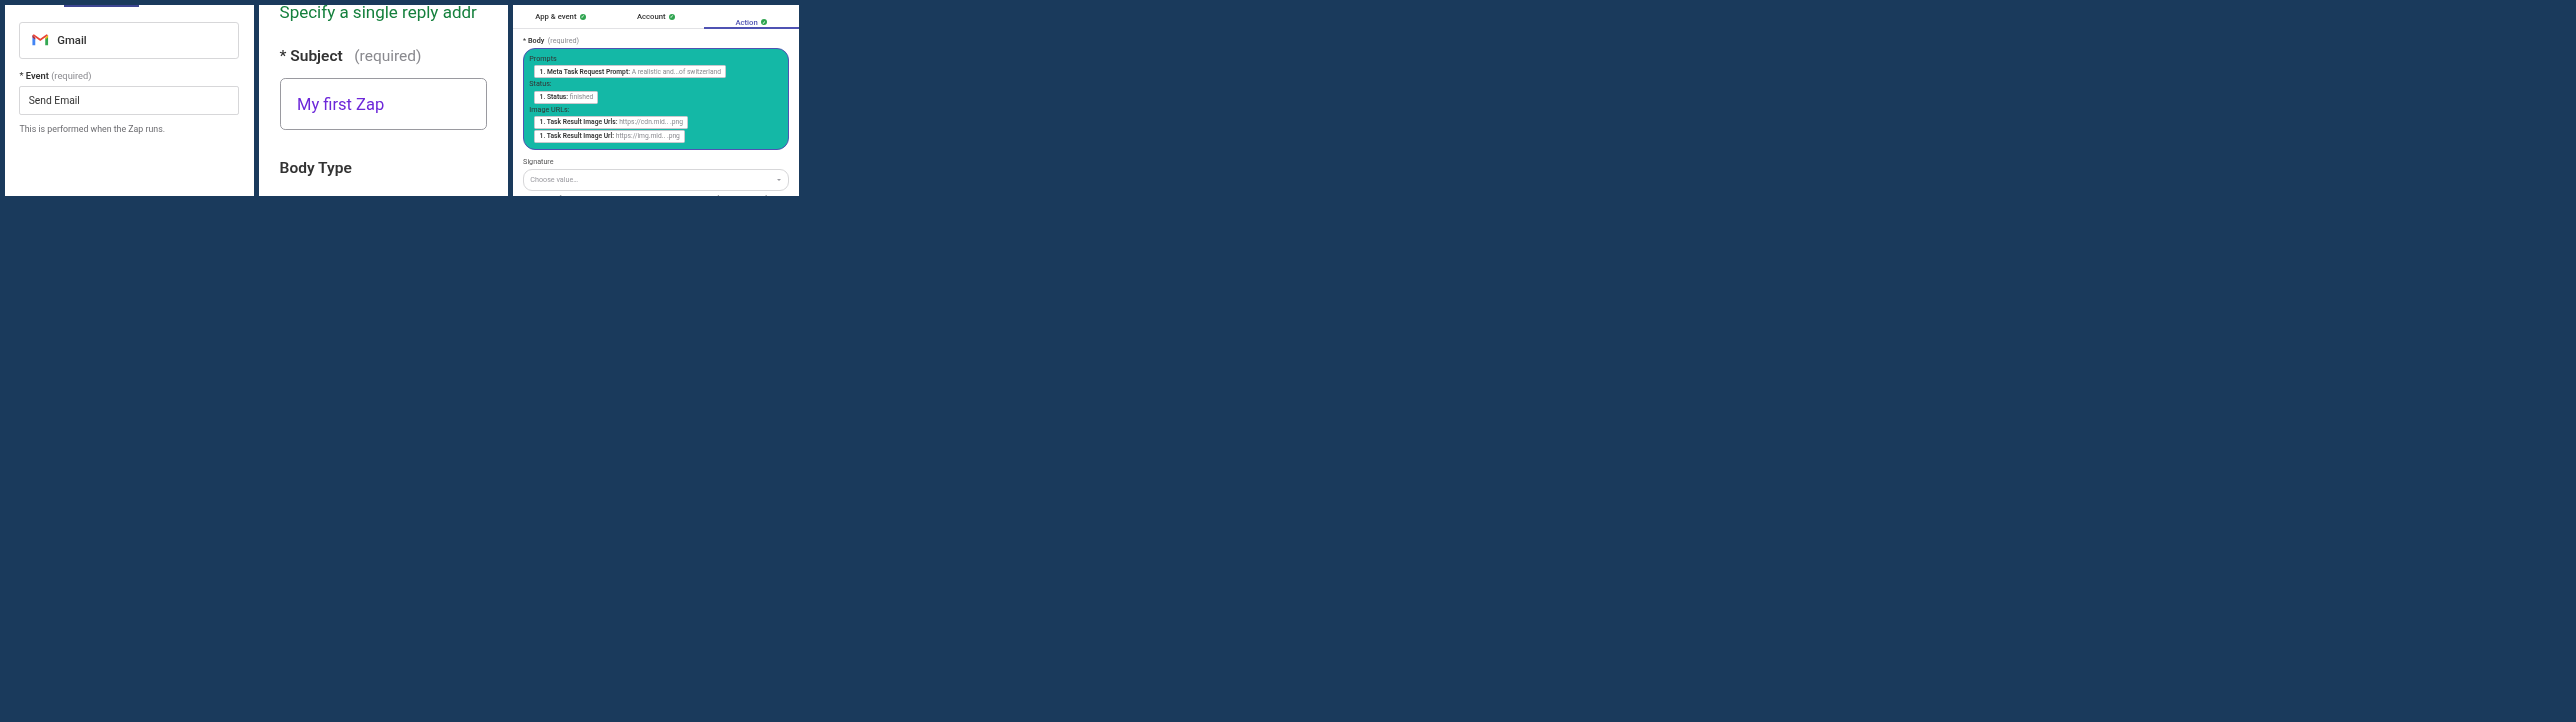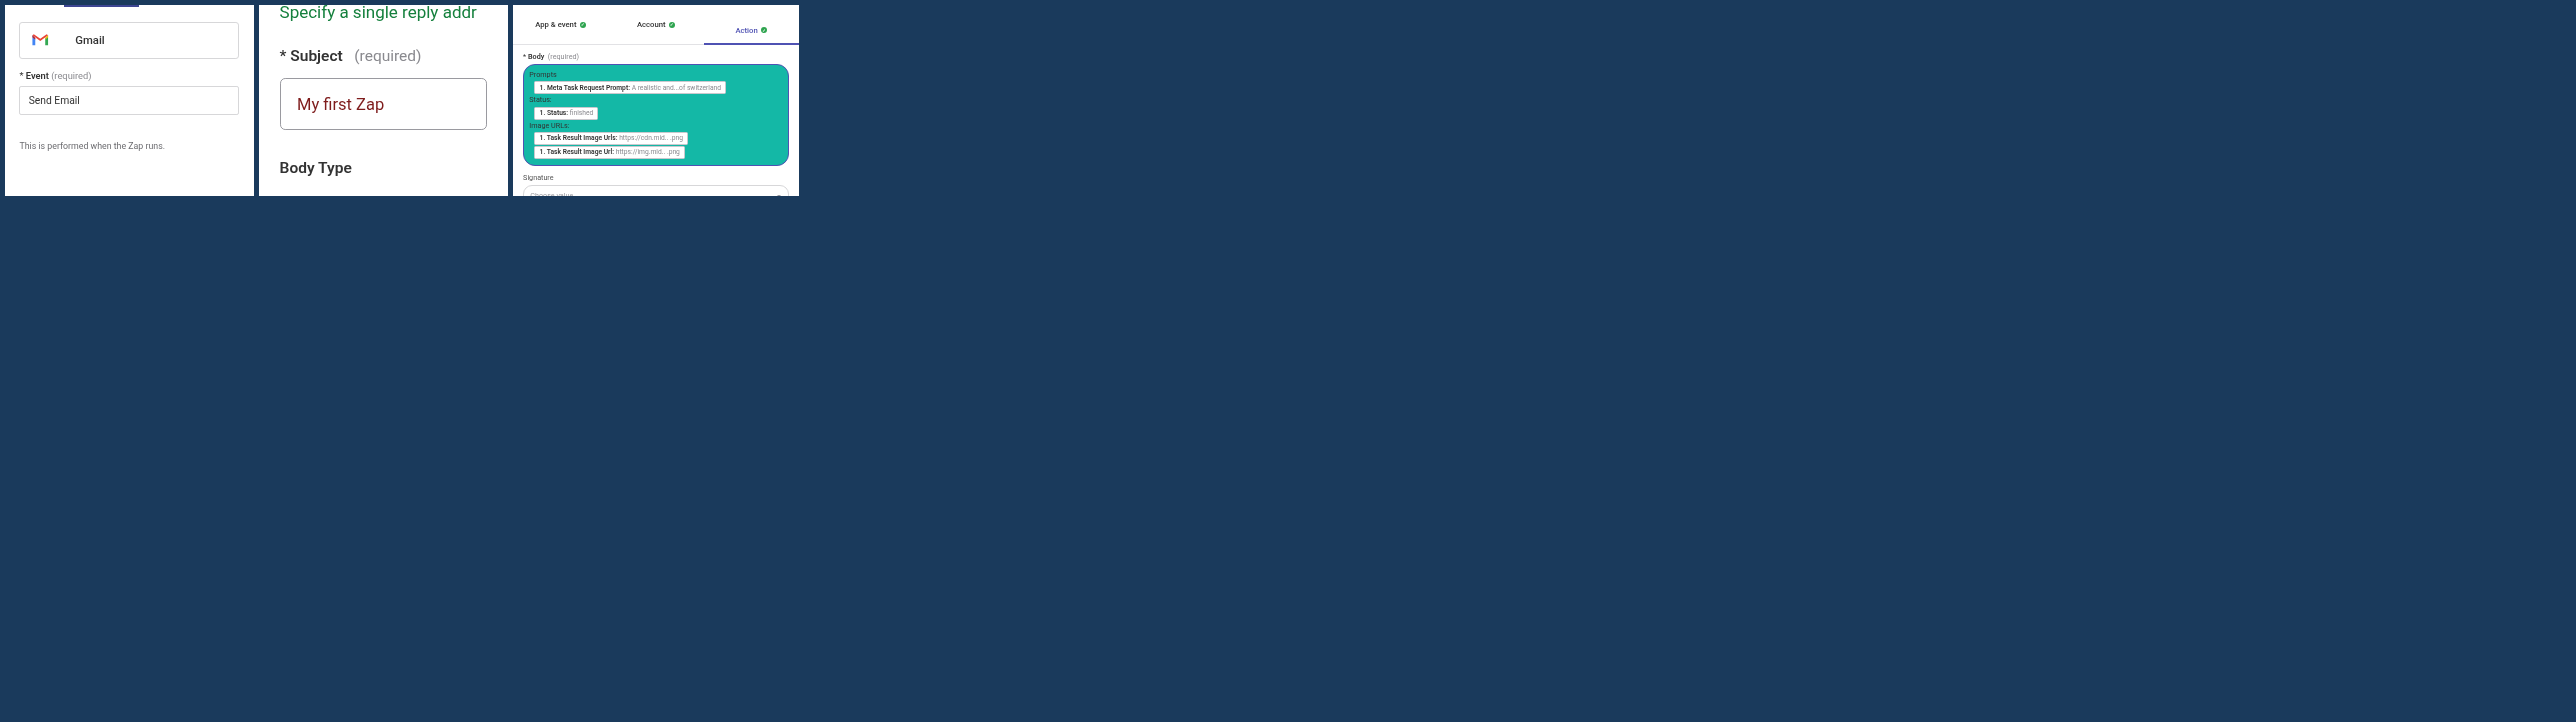--- a/index.html
+++ b/index.html
@@ -35,21 +35,21 @@
     width: 75px;
     margin-left: 45px;
   }
   .app-box {
     border: 0.5px solid #d7d7d9;
     border-radius: 3.1px;
     padding: 10.3px 10.3px;
     margin-top: 14.4px;
     display: flex;
     align-items: center;
-    gap: 26px;
+    gap: 8px;
   }
   .gmail-icon {
     width: 18.5px;
     height: 14.4px;
     position: relative;
   }
   .app-name {
     font-size: 11.3px;
     color: #333;
     font-weight: 500;
@@ -65,21 +65,21 @@
   .event-input {
     border: 0.5px solid #d7d7d9;
     border-radius: 2.1px;
     padding: 7.2px 8.2px;
     margin-top: 5.2px;
     font-size: 10.3px;
     color: #333;
     background: #fff;
   }
   .helper-text {
-    margin-top: 26px;
+    margin-top: 9px;
     font-size: 8.8px;
     color: #6c6c70;
   }
 
   
   .p2-inner { padding: 0 20.6px; }
   .p2-top-text {
     font-size: 17px;
     color: #15803d;
     margin-top: -3.1px;
@@ -91,34 +91,34 @@
   }
   .p2-star { color: #333; font-weight: 500; }
   .p2-bold { font-weight: 600; color: #333; }
   .p2-hint { color: #8a8a8f; font-weight: 400; }
   .subject-box {
     border: 1px solid #9a9aa0;
     border-radius: 5.2px;
     padding: 15.5px 16.5px;
     margin-top: 13.4px;
     font-size: 16.5px;
-    color: #7f1d1d;
+    color: #6d28d9;
   }
   .p2-body-label {
     margin-top: 29px;
     font-size: 15.5px;
     color: #333;
     font-weight: 600;
   }
 
   
   .p3-tabs {
     display: flex;
     border-bottom: 0.5px solid #e2e2e5;
-    height: 40px;
+    height: 24px;
   }
   .p3-tab {
     flex: 1;
     display: flex;
     align-items: center;
     justify-content: center;
     gap: 3.1px;
     font-size: 7.7px;
     color: #333;
     font-weight: 500;

